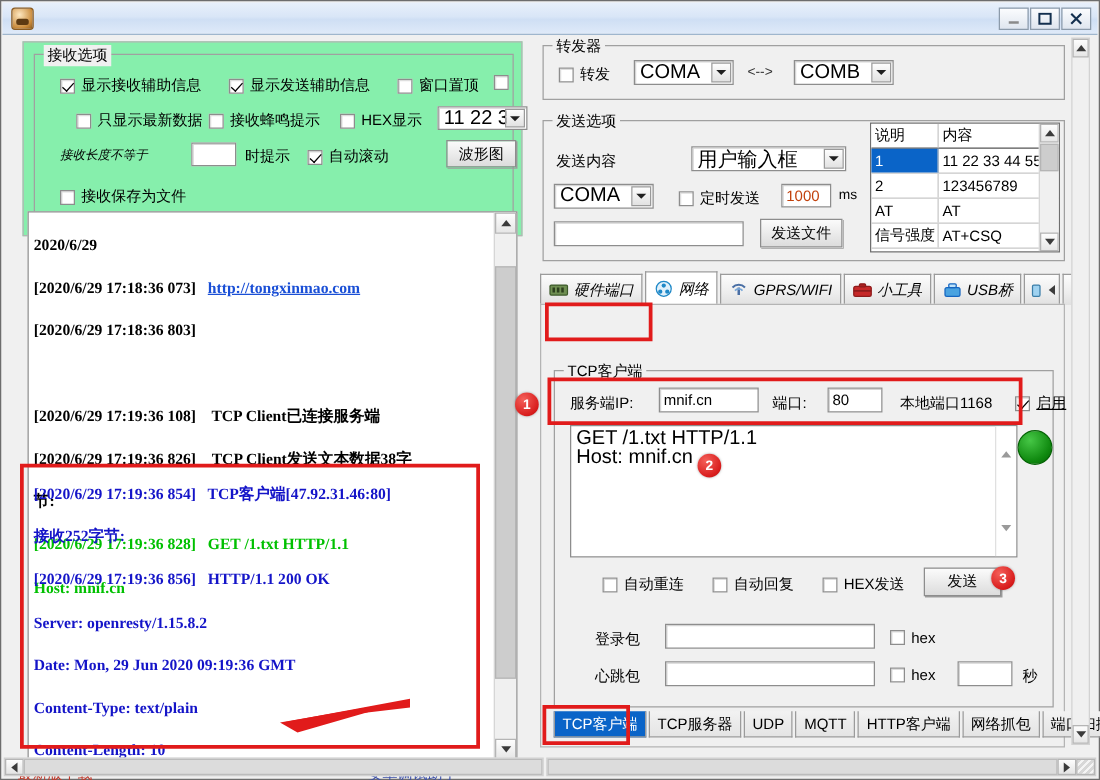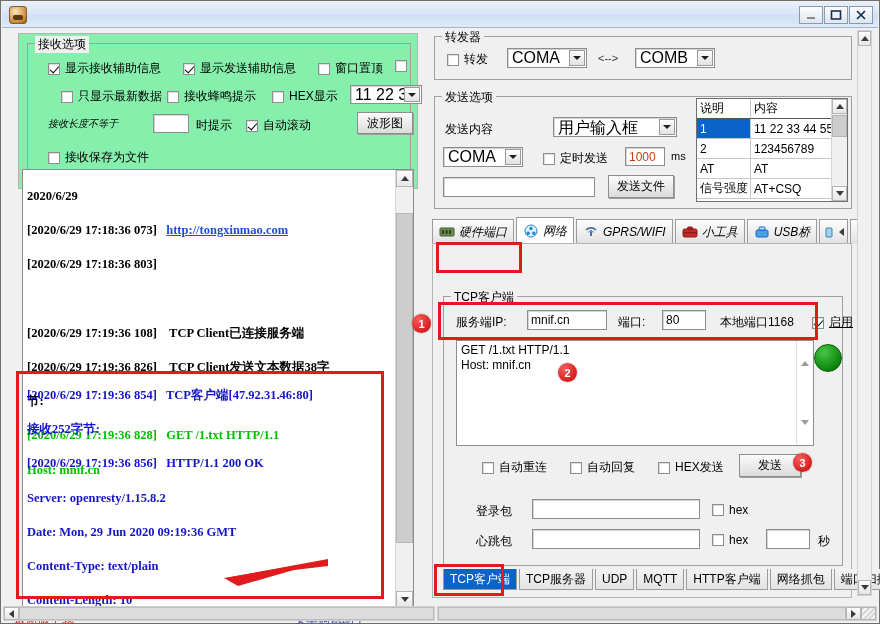--- a/index.html
+++ b/index.html
@@ -395,21 +395,21 @@
         <div class="txtin" style="position:absolute;left:83px;top:13px;width:80px;height:20px;">mnif.cn</div>
         <div style="position:absolute;left:174px;top:17px;font-size:12px;">端口:</div>
         <div class="txtin" style="position:absolute;left:218px;top:13px;width:44px;height:20px;">80</div>
         <div style="position:absolute;left:276px;top:17px;font-size:12px;">本地端口1168</div>
         <div class="cb on" style="position:absolute;left:368px;top:17px;">
           <span class="box"></span>
           <span style="text-decoration:underline">启用</span>
         </div>
 
         <div class="logbox" style="left:12px;top:43px;width:358px;height:106px;border:1px solid #8d8d8d;">
-          <div style="position:absolute;left:4px;top:2px;right:20px;font-size:12px;line-height:15px;white-space:pre;">GET /1.txt HTTP/1.1
+          <div style="position:absolute;left:4px;top:2px;right:20px;font-size:16px;line-height:15px;white-space:pre;">GET /1.txt HTTP/1.1
 Host: mnif.cn</div>
           <div class="vsb" style="right:0;top:0;bottom:0;width:16px;border-left:1px solid #e0e0e0;background:#fff;">
             <div style="position:absolute;top:6px;left:4px;"><span class="chev up" style="border-bottom-color:#9a9a9a"></span></div>
             <div style="position:absolute;bottom:6px;left:4px;"><span class="chev dn" style="border-top-color:#9a9a9a"></span></div>
           </div>
         </div>
 
         <div class="cb" style="position:absolute;left:38px;top:162px;">
           <span class="box"></span>
           <span>自动重连</span>

